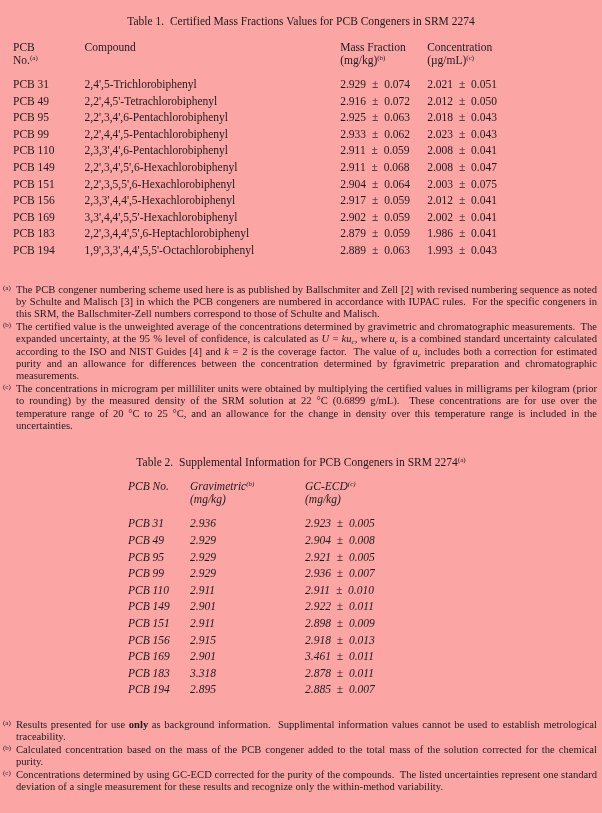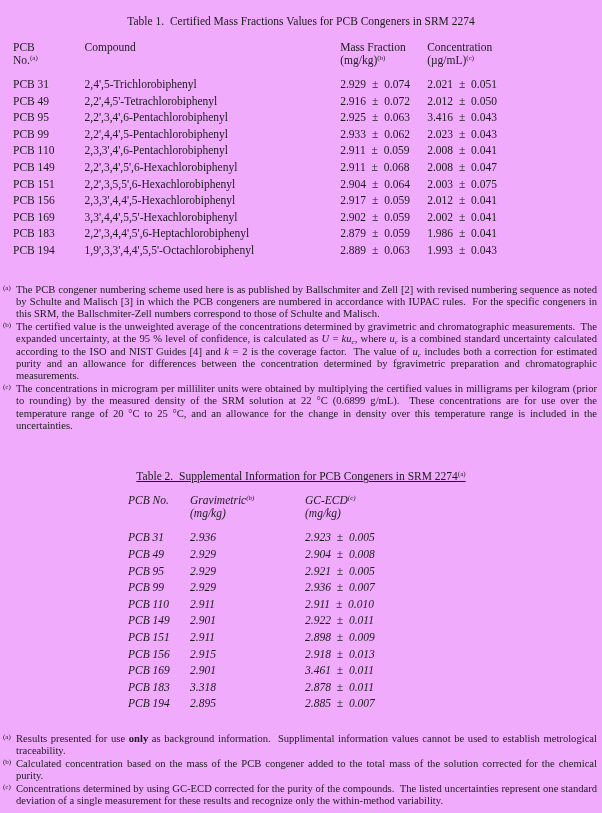--- a/index.html
+++ b/index.html
@@ -3,30 +3,30 @@
 <meta charset="utf-8">
 <style>
   * { box-sizing: border-box; }
   html, body { margin: 0; padding: 0; }
   body {
     width: 602px; height: 813px;
     background: #ffffff;
     font-family: "Liberation Serif", "DejaVu Serif", serif;
     color: #1c1c1c;
   }
-  .page { position: relative; width: 602px; height: 813px; overflow: hidden; background: #f0abfc; }
+  .page { position: relative; width: 602px; height: 813px; overflow: hidden; background: #fca5a5; }
 
   .title {
     text-align: center;
     font-size: 11.5px;
     line-height: 14px;
     white-space: pre-wrap;
   }
   .t1-title { padding-top: 14px; }
-  .t2-title { margin-top: 37px; text-decoration: underline; }
+  .t2-title { margin-top: 23px; }
 
   table { border-collapse: collapse; table-layout: fixed; }
   .t1 { margin-left: 13px; margin-top: 13px; width: 588px; }
   .t2 { margin-left: 128px; margin-top: 11px; width: 352px; font-style: italic; }
 
   th {
     font-weight: normal;
     text-align: left;
     vertical-align: top;
     font-size: 11.5px;
@@ -104,21 +104,21 @@
       <tr>
         <td>PCB 49</td>
         <td>2,2',4,5'-Tetrachlorobiphenyl</td>
         <td class="c pm">2.916 ± 0.072</td>
         <td class="c pm">2.012 ± 0.050</td>
       </tr>
       <tr>
         <td>PCB 95</td>
         <td>2,2',3,4',6-Pentachlorobiphenyl</td>
         <td class="c pm">2.925 ± 0.063</td>
-        <td class="c pm">3.416 ± 0.043</td>
+        <td class="c pm">2.018 ± 0.043</td>
       </tr>
       <tr>
         <td>PCB 99</td>
         <td>2,2',4,4',5-Pentachlorobiphenyl</td>
         <td class="c pm">2.933 ± 0.062</td>
         <td class="c pm">2.023 ± 0.043</td>
       </tr>
       <tr>
         <td>PCB 110</td>
         <td>2,3,3',4',6-Pentachlorobiphenyl</td>

